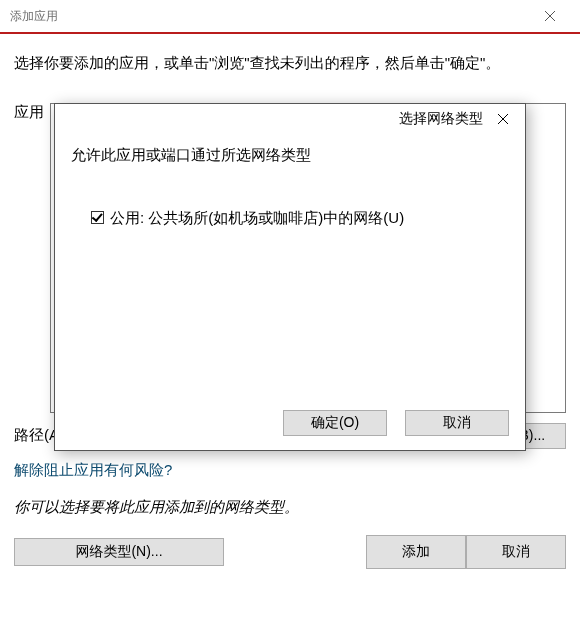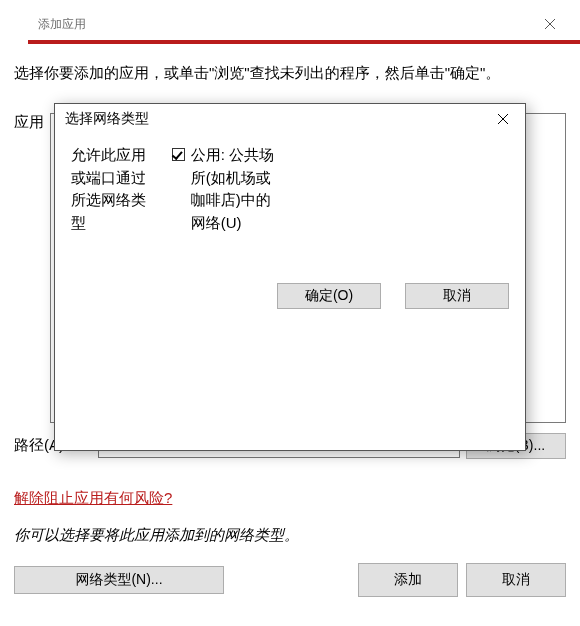--- a/index.html
+++ b/index.html
@@ -17,26 +17,25 @@
     position: relative;
     width: 580px;
     height: 626px;
     box-sizing: border-box;
   }
   
   .parent-titlebar {
     height: 32px;
     display: flex;
     align-items: center;
-    padding: 8px 10px 0 10px;
-    background: #fff;
-    border-bottom: 4px solid #b91c1c;
+    padding: 0 10px 0 10px;
+    background: #fff;
+    border-bottom: 2px solid #b91c1c;
     color: #6e6e6e;
     font-size: 12px;
-    margin-left: 28px;
   }
   .parent-titlebar .title {
     flex: 1;
   }
   .parent-close {
     width: 40px;
     height: 32px;
     display: flex;
     align-items: center;
     justify-content: center;
@@ -97,35 +96,33 @@
     font-family: inherit;
     font-size: 14px;
     cursor: pointer;
     display: inline-flex;
     align-items: center;
     justify-content: center;
     box-sizing: border-box;
   }
   .btn-wide { min-width: 100px; }
   .link {
-    color: #b91c1c;
-    text-decoration: underline;
+    color: #0c4a6e;
     cursor: pointer;
     font-size: 15px;
     display: inline-block;
-    margin-top: 30px;
+    margin-top: 12px;
   }
   .network-type-text {
     font-size: 15px;
     margin-top: 18px;
     font-style: italic;
   }
   .bottom-row {
     display: flex;
-    gap: 8px;
     margin-top: 18px;
     align-items: center;
   }
   .bottom-row .spacer { flex: 1; }
   .btn-lg {
     height: 28px;
     min-width: 130px;
   }
   .btn-med {
     height: 34px;
@@ -147,39 +144,40 @@
     flex-direction: column;
   }
   .modal-titlebar {
     height: 30px;
     display: flex;
     align-items: center;
     padding: 0 2px 0 10px;
     background: #fff;
     font-size: 14px;
     color: #000;
+    text-align: right;
   }
   .modal-titlebar .title { flex: 1; }
   .modal-close {
     width: 40px;
     height: 28px;
     display: flex;
     align-items: center;
     justify-content: center;
     color: #000;
   }
   .modal-close svg { width: 10px; height: 10px; }
   .modal-body {
     flex: 1;
     padding: 10px 16px 14px 16px;
     font-size: 15px;
     line-height: 1.5;
     box-sizing: border-box;
     display: flex;
-    flex-direction: row;
+    flex-direction: column;
   }
   .modal-desc1 { }
   .modal-desc2 { margin-bottom: 12px; }
   .check-row {
     display: flex;
     align-items: flex-start;
     margin-left: 20px;
     margin-bottom: 4px;
   }
   .check-box {
@@ -203,21 +201,21 @@
     border-bottom: 2px solid #000;
     transform: rotate(-50deg) translate(0px, -1px);
   }
   .check-label {
     flex: 1;
   }
   .gap { flex: 1; }
   .modal-buttons {
     display: flex;
     justify-content: flex-end;
-    gap: 24px;
+    gap: 18px;
     margin-top: 12px;
     align-items: center;
   }
   .modal-buttons .btn {
     min-width: 104px;
     height: 26px;
     font-size: 14px;
   }
 </style>
 </head>

